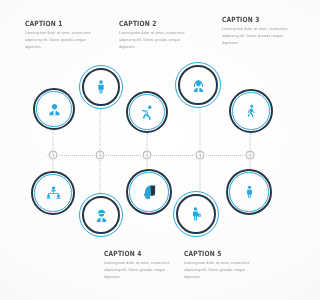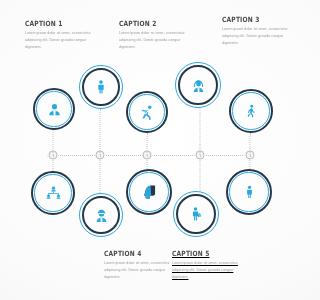--- a/index.html
+++ b/index.html
@@ -224,19 +224,19 @@
         <p class="cap-body">Lorem ipsum dolor sit amet, consectetur adipiscing elit. Donec gravida congue dignissim.</p>
       </div>
       <div class="caption" style="left: 222px; top: 16px;">
         <p class="cap-title">CAPTION 3</p>
         <p class="cap-body">Lorem ipsum dolor sit amet, consectetur adipiscing elit. Donec gravida congue dignissim.</p>
       </div>
       <div class="caption" style="left: 76px; top: 250px; margin-left: 28px;">
         <p class="cap-title">CAPTION 4</p>
         <p class="cap-body">Lorem ipsum dolor sit amet, consectetur adipiscing elit. Donec gravida congue dignissim.</p>
       </div>
-      <div class="caption" style="left: 172px; top: 250px; text-decoration: underline;">
+      <div class="caption" style="left: 184px; top: 250px;">
         <p class="cap-title">CAPTION 5</p>
         <p class="cap-body">Lorem ipsum dolor sit amet, consectetur adipiscing elit. Donec gravida congue dignissim.</p>
       </div>
     </div>
 
 </div>
 
 </body></html>

